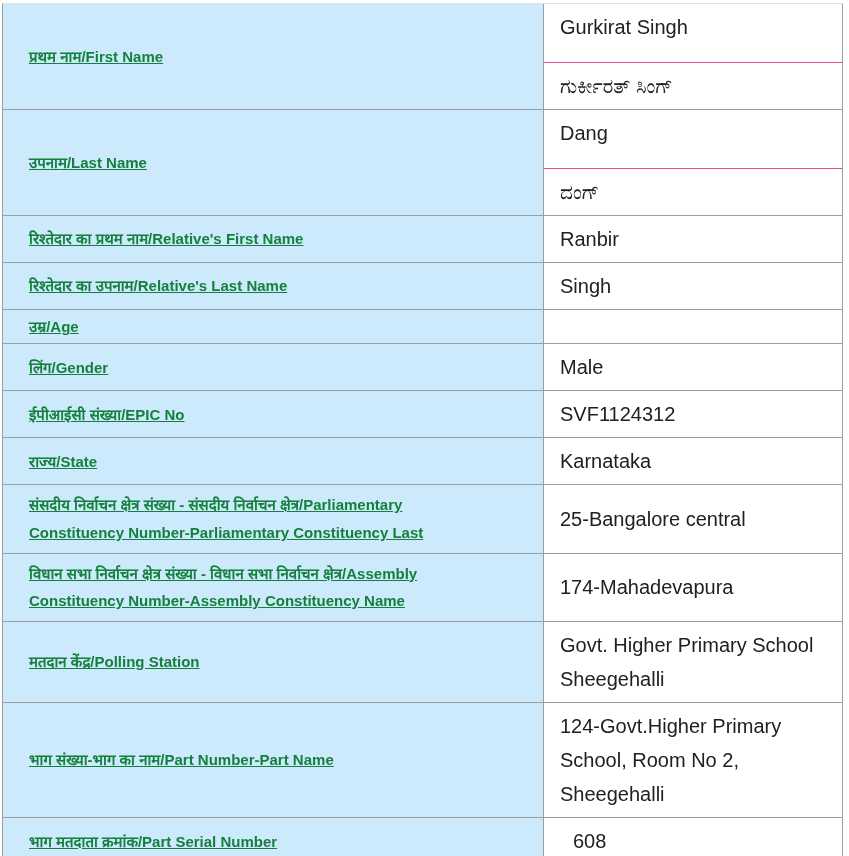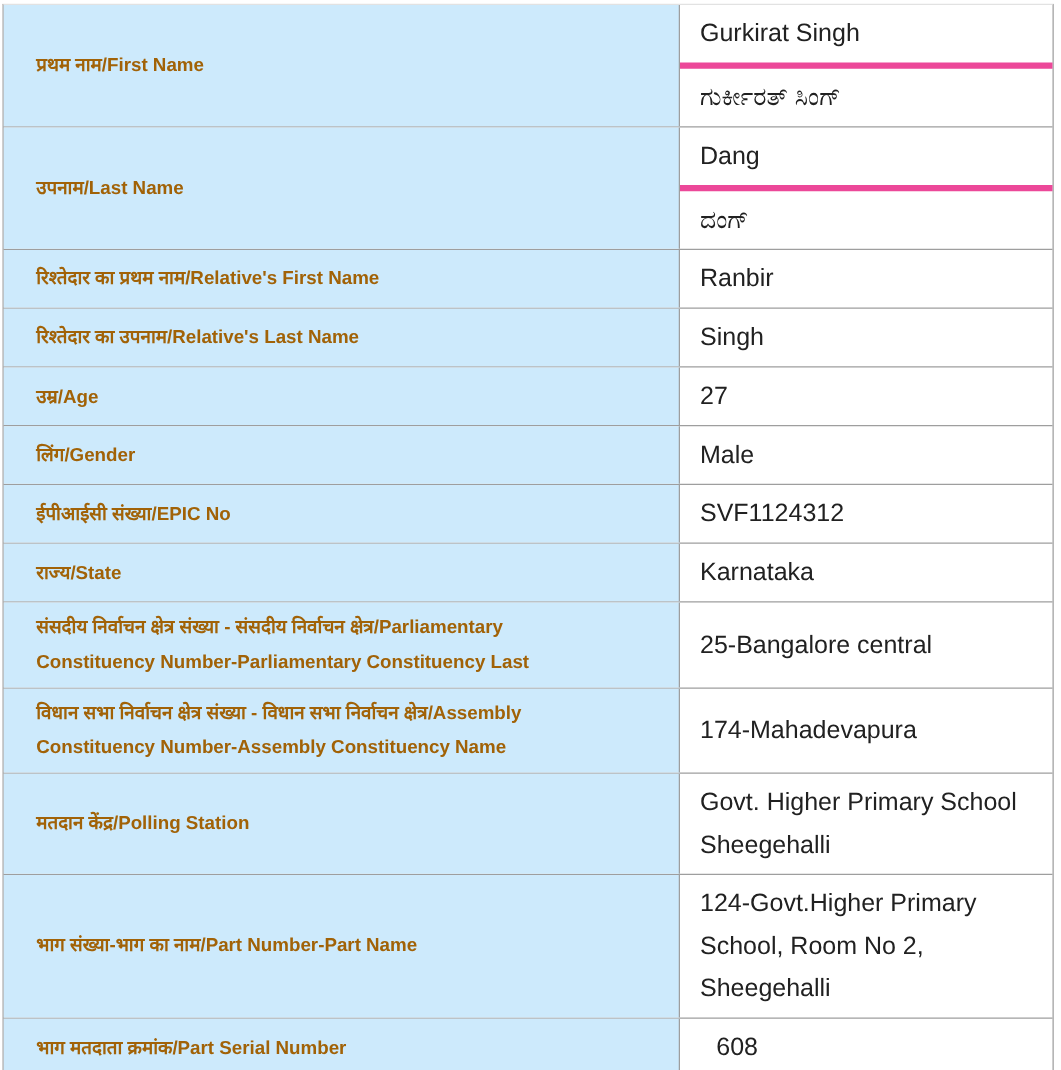--- a/index.html
+++ b/index.html
@@ -21,31 +21,32 @@
   }
   .t-row { display: flex; align-items: stretch; }
   .t-row + .t-row { border-top: 1px solid #9e9e9e; }
   .cell-label {
     width: 541px; box-sizing: border-box; flex: 0 0 541px;
     background: #cdeafc;
     border-right: 1px solid #9e9e9e;
     display: flex; align-items: center;
     padding: 6px 44px 6px 26px;
     font-weight: bold; font-size: 15px; line-height: 1.85;
-    color: #a16207;
+    color: #15803d;
+    text-decoration: underline;
   }
   .cell-values { flex: 1 1 auto; display: flex; flex-direction: column; min-width: 0; }
   .vcell {
     display: flex; align-items: center;
     box-sizing: border-box;
     padding: 6px 12px 6px 16px;
     font-size: 20px; line-height: 1.7; color: #212121;
     flex: 1 1 auto;
   }
-  .vcell + .vcell { border-top: 5px solid #ec4899; }
+  .vcell + .vcell { border-top: 1px solid #ec4899; margin-top: 12px; }
   
   .mh41 .vcell  { min-height: 41px; }
   .mh44 .vcell  { min-height: 44px; }
   .s45 .vcell   { min-height: 45px; }
   .s66 .vcell   { min-height: 66px; }
   .s65 .vcell   { min-height: 65px; }
   .s67 .vcell   { min-height: 67px; }
   .s41 .vcell   { min-height: 41px; padding-left: 29px; }
   .s45 .cell-label, .s41 .cell-label { line-height: 1.4; }
 </style>
@@ -80,23 +81,20 @@
 
     <div class="t-row mh44">
       <div class="cell-label">रिश्तेदार का उपनाम/Relative's Last Name</div>
       <div class="cell-values">
         <div class="vcell">Singh</div>
       </div>
     </div>
 
     <div class="t-row s45">
       <div class="cell-label">उम्र/Age</div>
-      <div class="cell-values">
-        <div class="vcell">27</div>
-      </div>
     </div>
 
     <div class="t-row s45">
       <div class="cell-label">लिंग/Gender</div>
       <div class="cell-values">
         <div class="vcell">Male</div>
       </div>
     </div>
 
     <div class="t-row s45">

